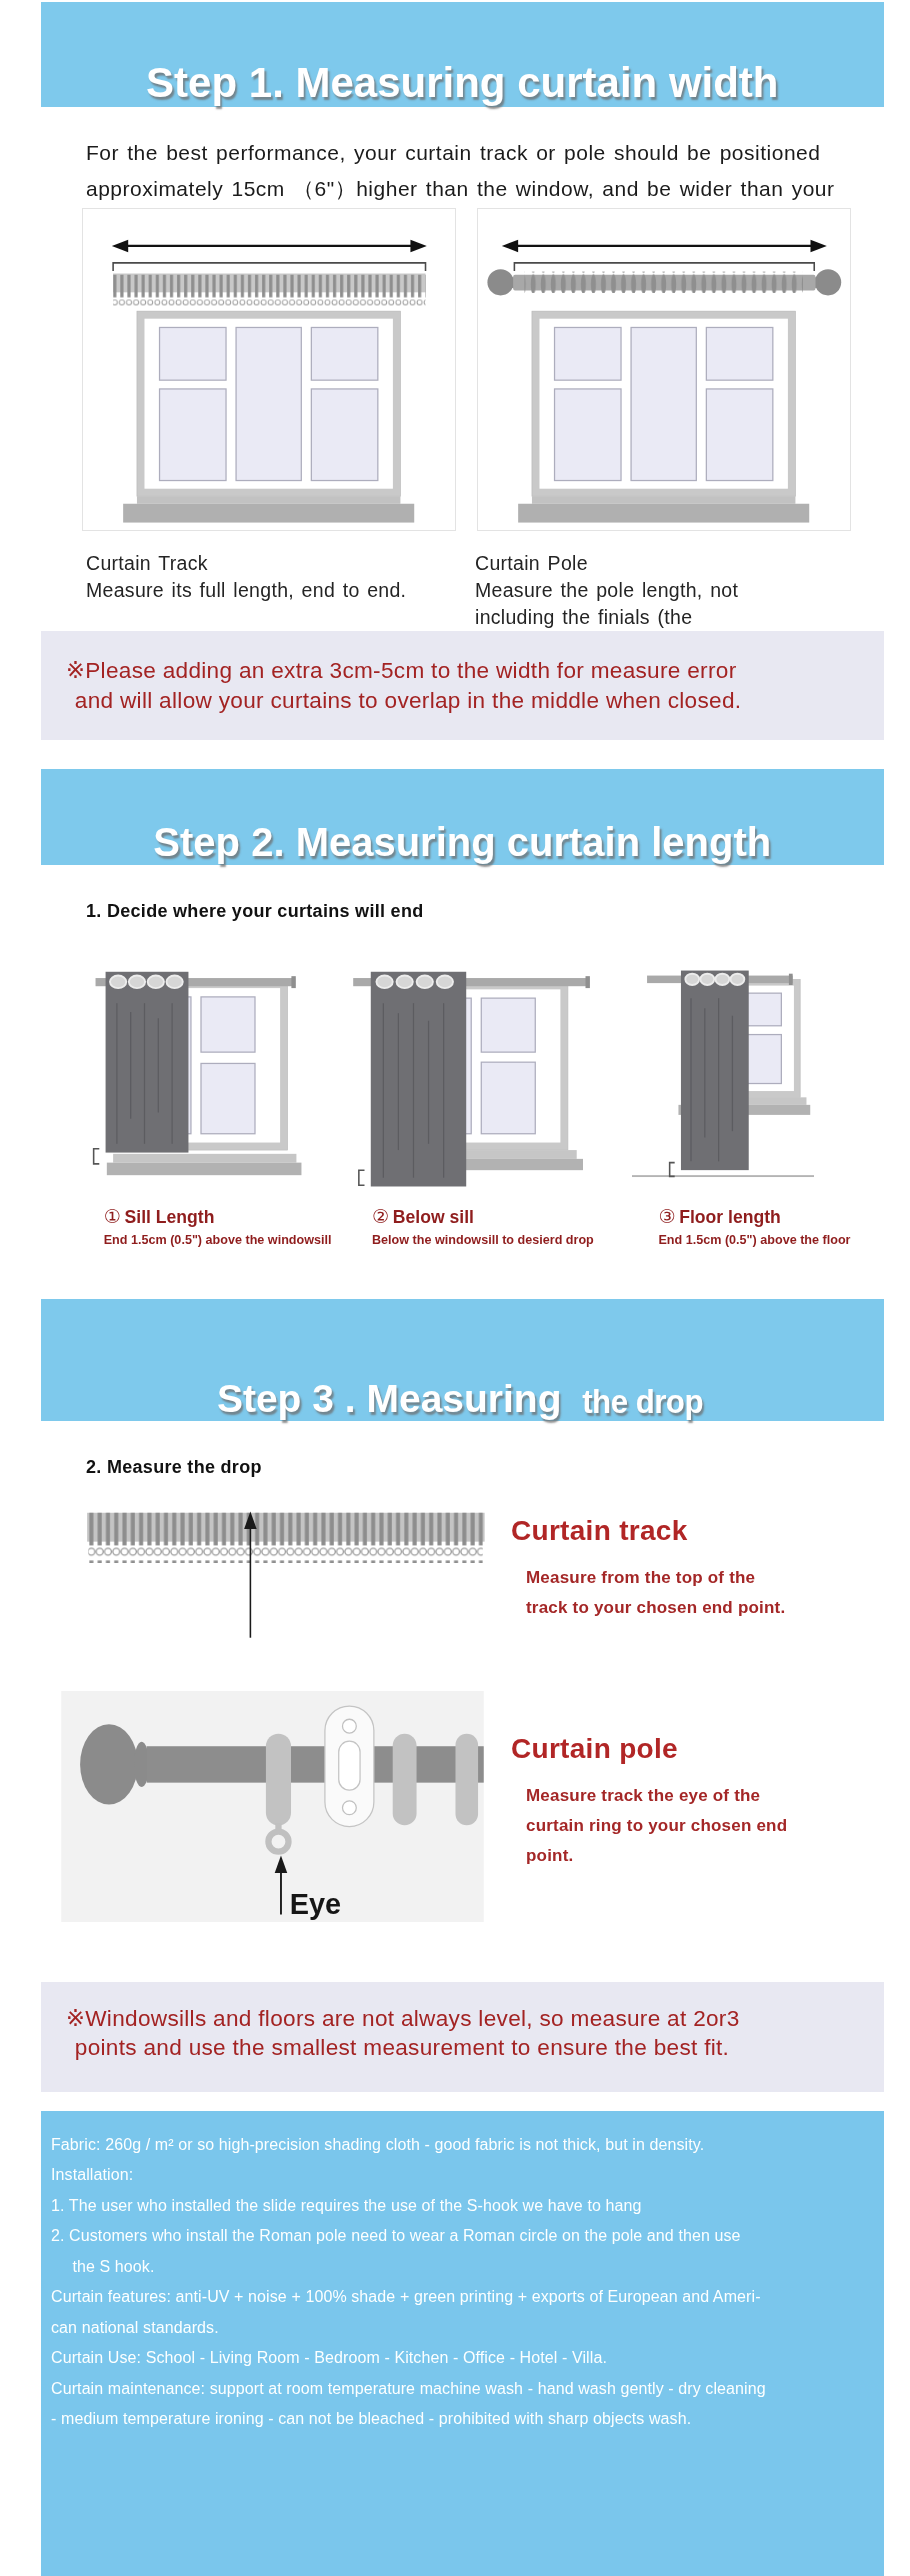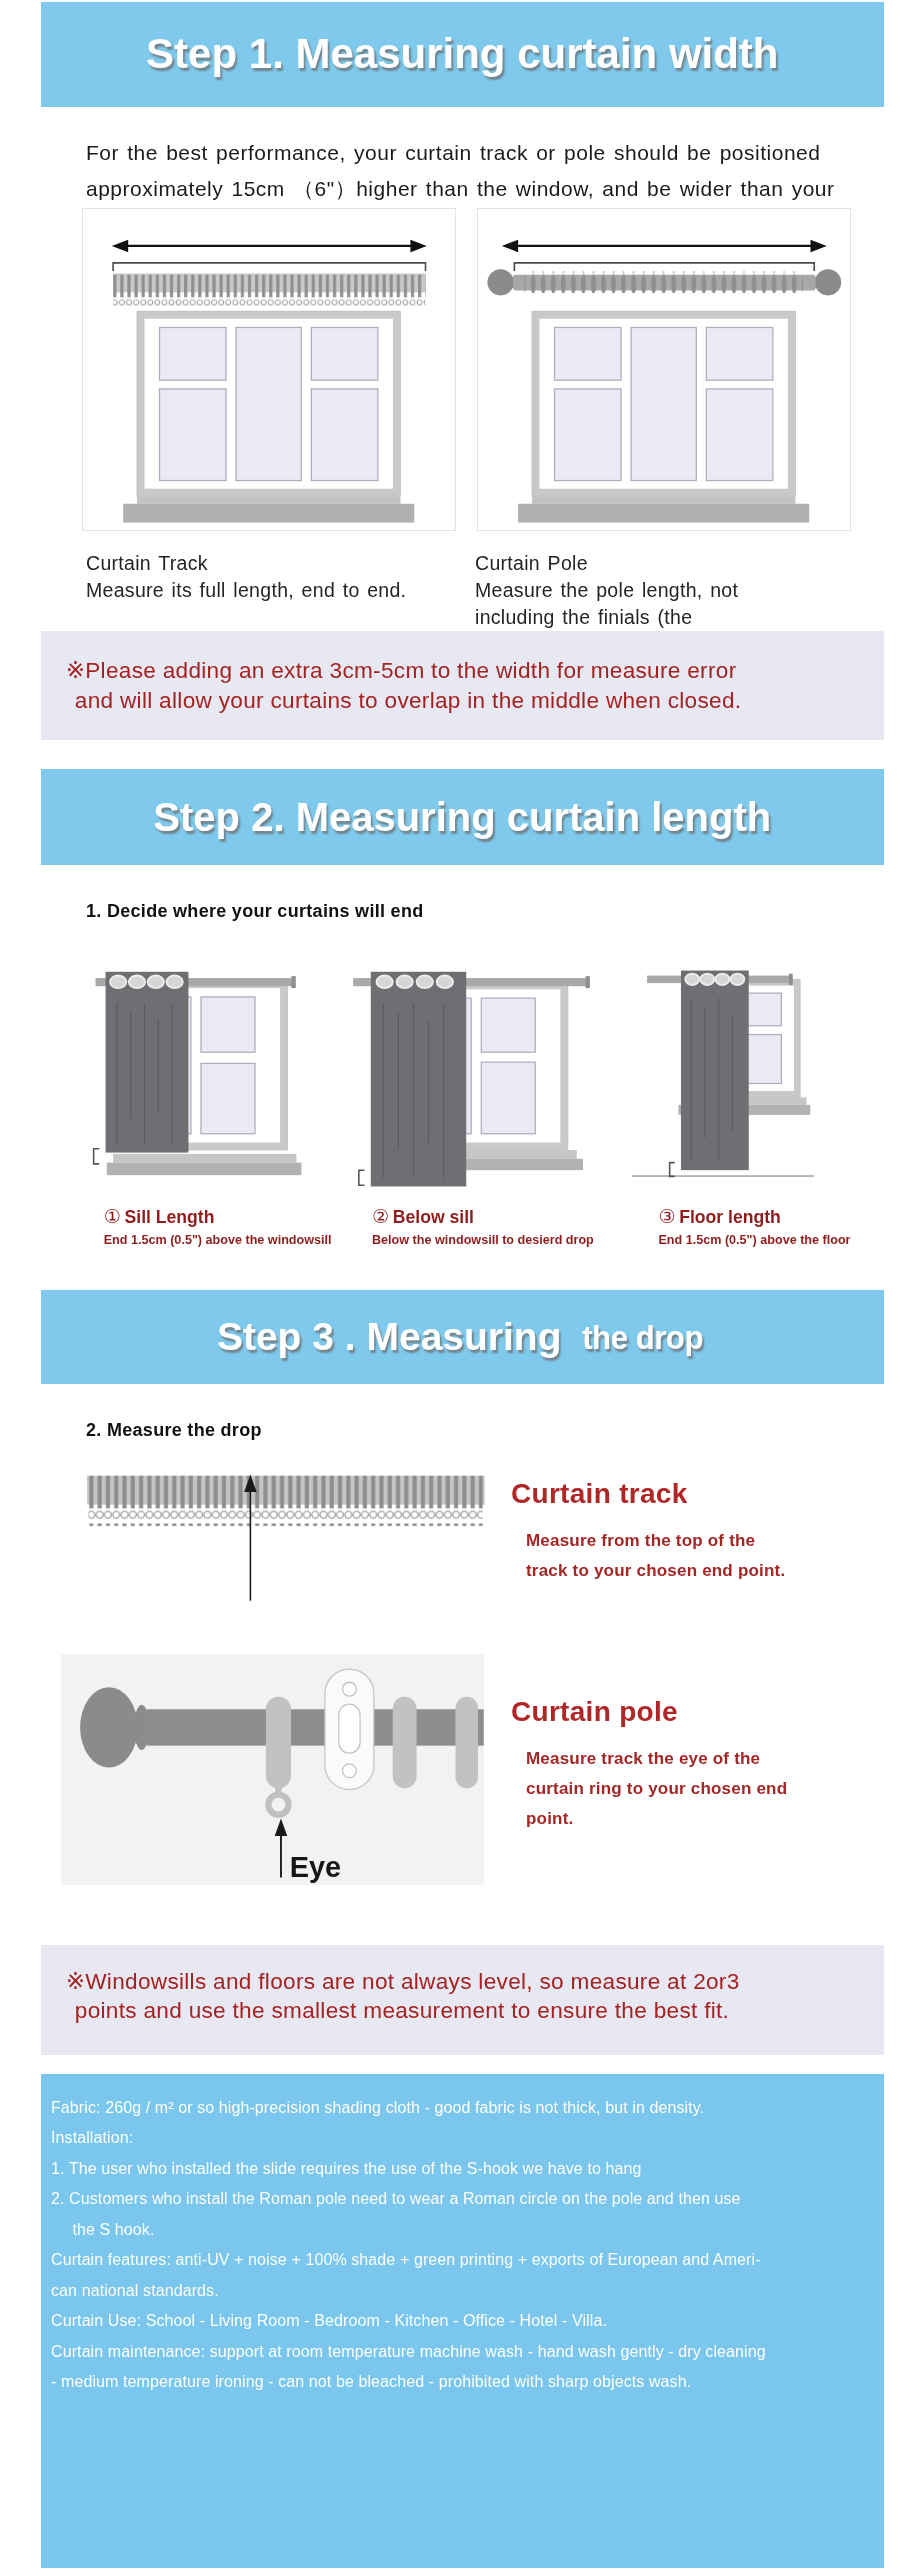--- a/index.html
+++ b/index.html
@@ -1,27 +1,27 @@
 <!DOCTYPE html>
 <html style="font-size:10px"><head>
 <meta charset="utf-8">
 <style>
   html,body{margin:0;padding:0;}
   body{
     width:910px;height:2576px;overflow:hidden;background:#ffffff;
     font-family:"Liberation Sans","DejaVu Sans",sans-serif;color:#1d1d1d;
   }
   .banner{
-    margin:0 26.4px 0 41px;display:flex;align-items:center;justify-content:center;
+    margin:0 26.4px 0 41px;display:flex;align-items:flex-end;justify-content:center;
     background:#7EC9EC;color:#ffffff;font-weight:bold;
     text-shadow:1.9px 2.5px 1.9px rgba(110,110,110,.75);
   }
   .banner.b1{margin-top:1.9px;height:105px;font-size:42px;}
   .banner.b2{margin-top:29px;height:96px;font-size:40px;}
-  .banner.b3{margin-top:36px;height:94px;font-size:39px;}
+  .banner.b3{margin-top:45px;height:122px;font-size:39px;}
   .banner.b3 .sub{display:inline-block;font-size:34px;margin-left:15px;transform:scaleX(.92);letter-spacing:-0.6px;}
   .intro{
     margin:28px 38px 0 86px;font-size:21px;line-height:36px;
     letter-spacing:0.5px;word-spacing:1.9px;color:#1b1b1b;
   }
   .diagrams-row{margin:1.3px 0 0 82px;display:flex;gap:21px;}
   .diagram-box{width:372px;height:321px;background:#fff;border:0.6px solid #e3e3e3;}
   .diagram-box svg{display:block;}
   .captions-row{margin:19px 0 0 86px;display:flex;}
   .caption{font-size:19.5px;line-height:27px;color:#242424;letter-spacing:0.3px;word-spacing:1.9px;}

